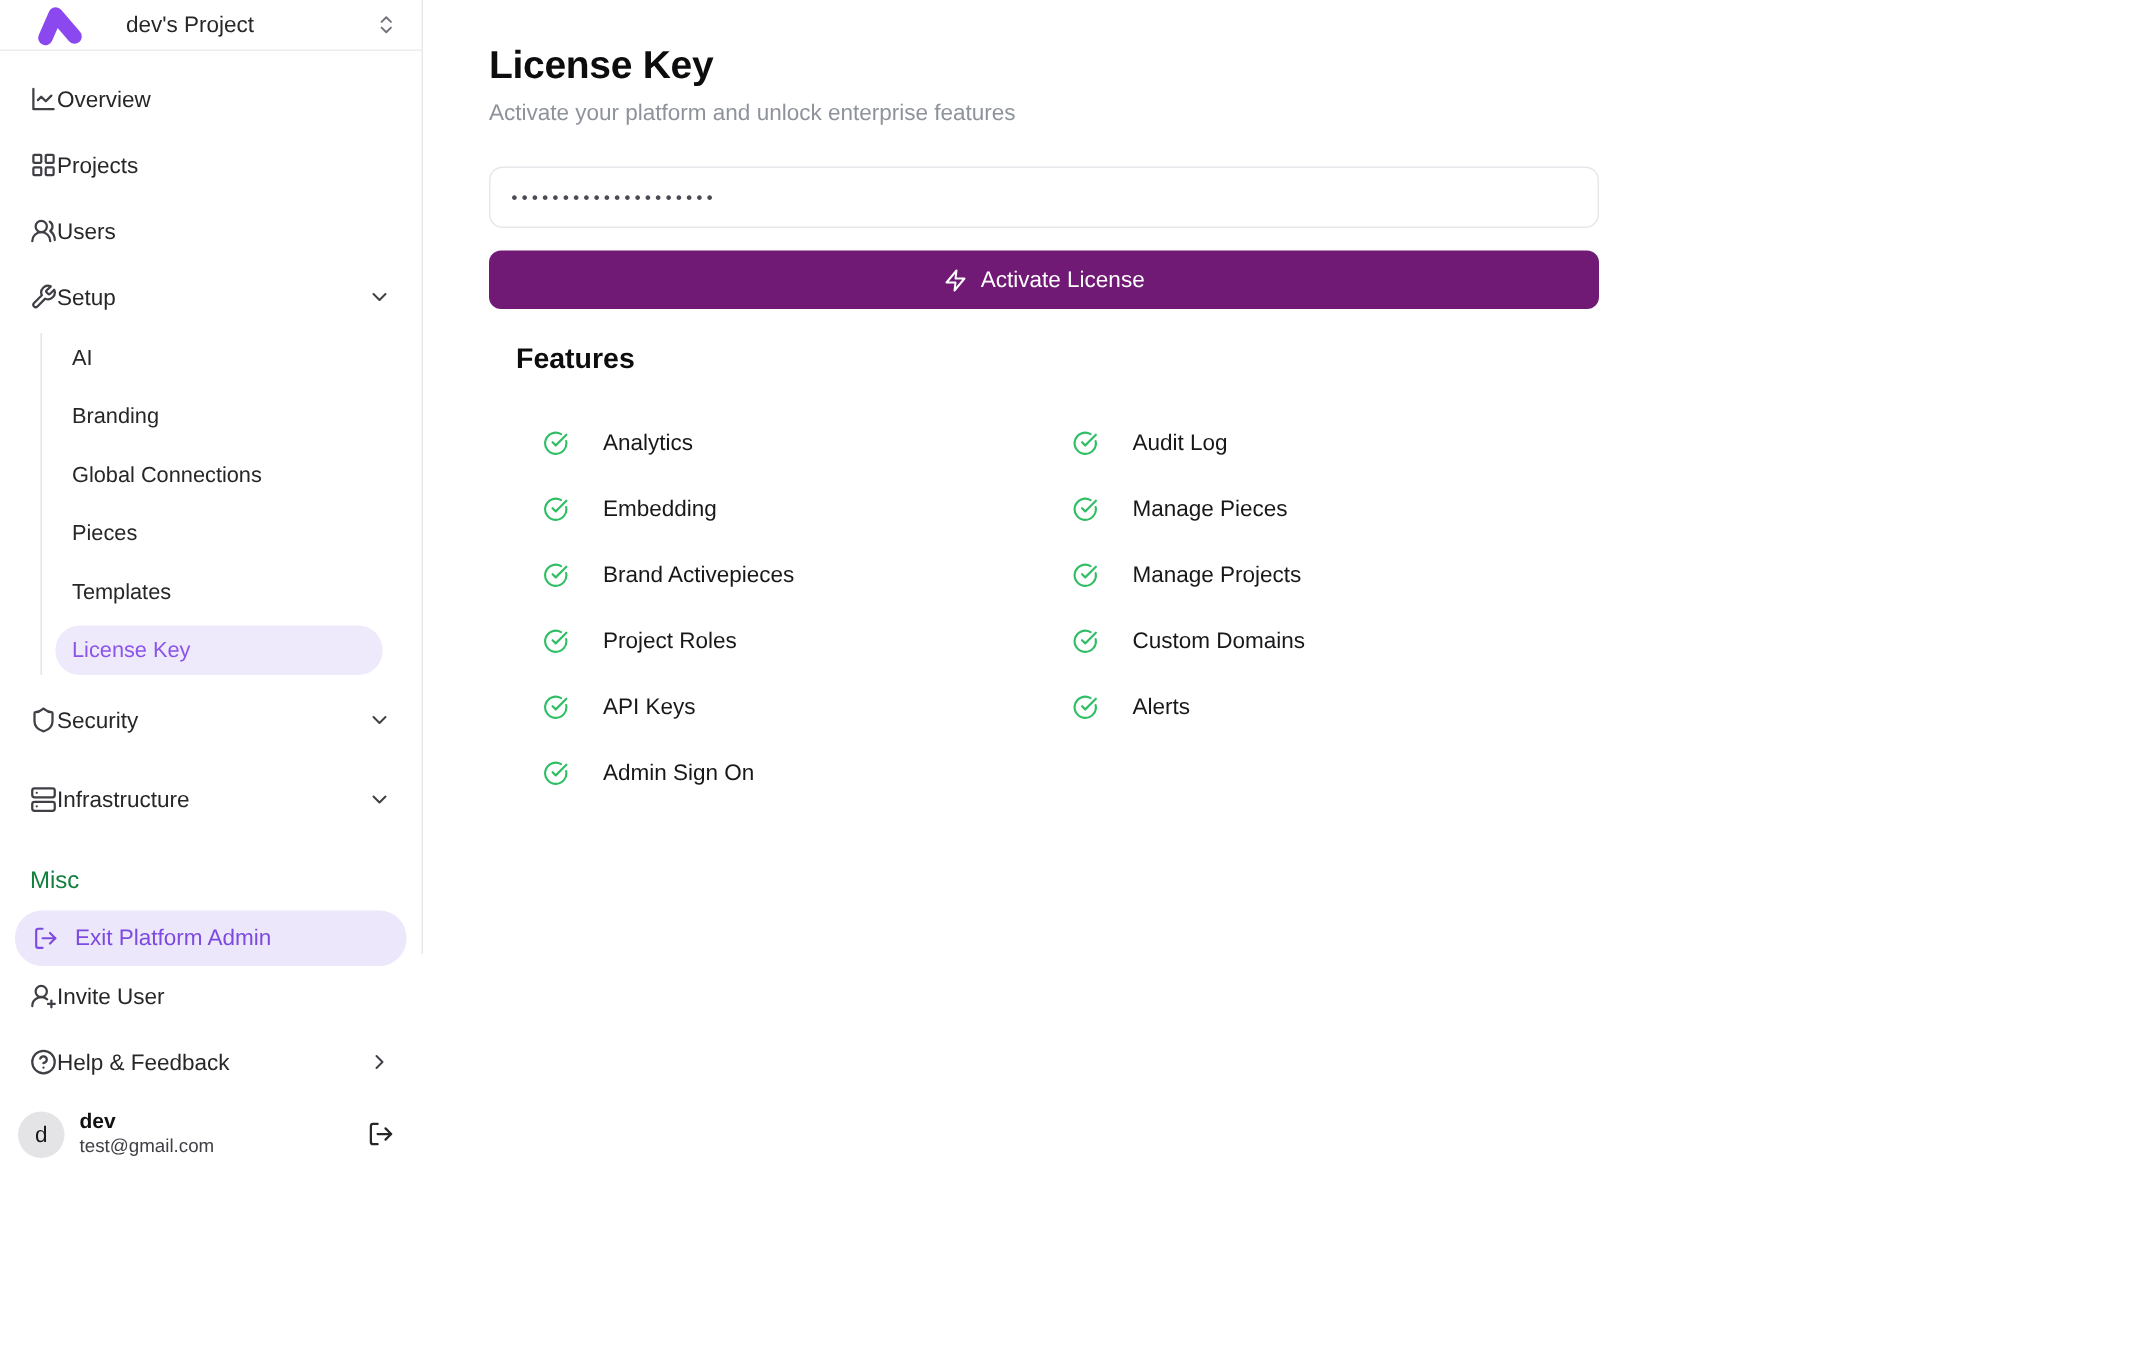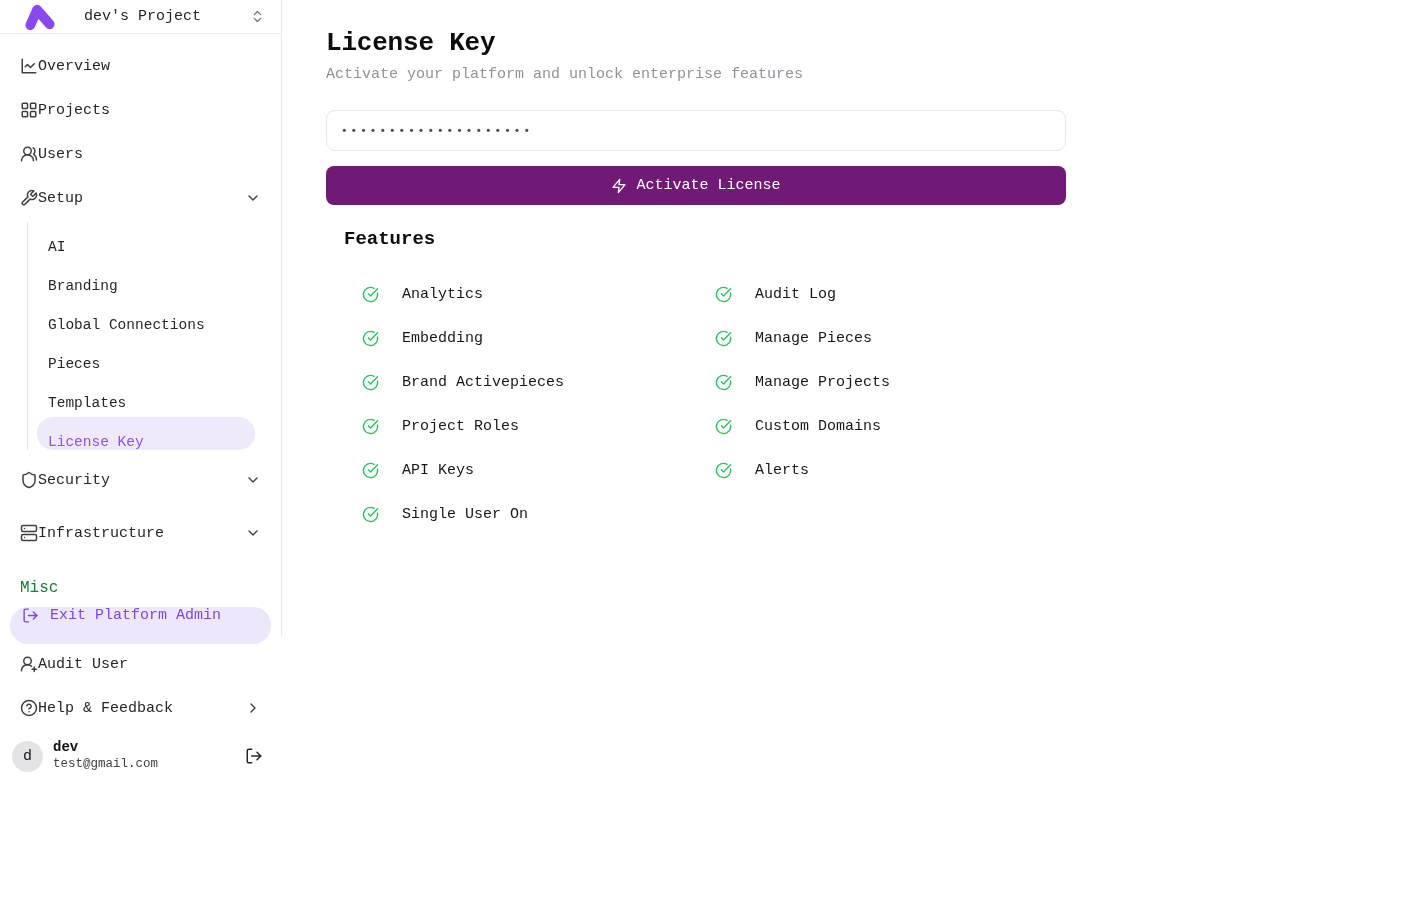--- a/index.html
+++ b/index.html
@@ -1,44 +1,44 @@
 <!DOCTYPE html>
 <html><head>
 <meta charset="utf-8">
 <style>
   * { margin:0; padding:0; box-sizing:border-box; }
   html,body { width:1420px; height:900px; background:#ffffff;
     font-family:"Liberation Sans", sans-serif; color:#18181b; overflow:hidden; }
-  .app { display:flex; width:1420px; height:636px;font-family:Liberation Mono, monospace; }
+  .app { display:flex; width:1420px; height:636px; }
 
   
   .sidebar { width:282px; min-width:282px; height:100%;
     border-right:1px solid #e8e8ed; display:flex; flex-direction:column; background:#fff; }
   .sb-header { height:61px; display:flex; align-items:center;
     padding:0 16px 0 22px; border-bottom:1px solid #ececf0; cursor:pointer; }
   .logo-svg { width:36px; height:33px; flex:none; }
   .project-name { margin-left:26px; font-size:15px; color:#27272a; flex:1;
     white-space:nowrap; overflow:hidden; }
   .updown-icon { width:15px; height:15px; color:#71717a; flex:none; }
 
   .sb-body { padding:12px 10px 0; }
   .nav-item { height:40px; border-radius:18px; display:flex; align-items:center;
     padding:0 10px; gap:0; font-size:15px; color:#27272a; margin-bottom:4px; cursor:pointer; }
   .nav-item svg.ni { width:18px; height:18px; color:#3f3f46; flex:none; }
   .nav-item .chev { margin-left:auto; width:16px; height:16px; color:#3f3f46; flex:none; }
   .nav-item.gap-after { margin-bottom:13px; }
 
   .submenu { margin:4px 0 10px 17px; border-left:1px solid #e4e4e7; padding-left:9px; }
-  .sub-item { height:33px; border-radius:16px; display:flex; align-items:flex-end;
+  .sub-item { height:33px; border-radius:16px; display:flex; align-items:center;
     padding:0 11px; margin:0 16px 6px 0; font-size:14.5px; color:#27272a; cursor:pointer; }
   .sub-item.active { background:#efeafb; color:#8a55e8; }
 
   .section-label { font-size:16px; color:#15803d; margin:26px 10px 10px; }
   .exit-pill { height:37px; border-radius:18px; background:#ece7fa; color:#7c4ae0;
-    display:flex; align-items:flex-start; gap:11px; padding:0 12px; font-size:15px; cursor:pointer; }
+    display:flex; align-items:center; gap:11px; padding:0 12px; font-size:15px; cursor:pointer; }
   .exit-pill svg { width:17px; height:17px; flex:none; }
 
   .sb-bottom { margin-top:auto; padding:0 10px 14px; }
   .sb-bottom .nav-item { margin-bottom:4px; }
   .sb-bottom .help-row { margin-bottom:8px; }
   .profile { height:40px; display:flex; align-items:center; gap:10px;
     padding:0 8px 0 2px; cursor:pointer; }
   .avatar { width:31px; height:31px; border-radius:50%; background:#e4e4e7;
     display:flex; align-items:center; justify-content:center; font-size:15px;
     color:#18181b; flex:none; }
@@ -199,21 +199,21 @@
 
     <div class="sb-bottom">
 
       <div class="nav-item">
         <svg class="ni" viewBox="0 0 24 24" fill="none" stroke="currentColor" stroke-width="2" stroke-linecap="round" stroke-linejoin="round">
           <path d="M2 21a8 8 0 0 1 13.29-6"></path>
             <circle cx="10" cy="8" r="5"></circle>
           <path d="M19 16v6"></path>
             <path d="M22 19h-6"></path>
         </svg>
-        <span>Audit User</span>
+        <span>Invite User</span>
       </div>
 
       <div class="nav-item help-row">
         <svg class="ni" viewBox="0 0 24 24" fill="none" stroke="currentColor" stroke-width="2" stroke-linecap="round" stroke-linejoin="round">
           <circle cx="12" cy="12" r="10"></circle>
             <path d="M9.09 9a3 3 0 0 1 5.83 1c0 2-3 3-3 3"></path>
             <path d="M12 17h.01"></path>
         </svg>
         <span>Help &amp; Feedback</span>
         <svg class="chev" viewBox="0 0 24 24" fill="none" stroke="currentColor" stroke-width="2" stroke-linecap="round" stroke-linejoin="round">
@@ -318,20 +318,20 @@
         <div class="feature">
           <svg viewBox="0 0 24 24" fill="none" stroke="currentColor" stroke-width="2" stroke-linecap="round" stroke-linejoin="round">
               <use href="#i-check-circle"></use>
             </svg>
           <span>Alerts</span>
         </div>
         <div class="feature">
           <svg viewBox="0 0 24 24" fill="none" stroke="currentColor" stroke-width="2" stroke-linecap="round" stroke-linejoin="round">
               <use href="#i-check-circle"></use>
             </svg>
-          <span>Single User On</span>
+          <span>Admin Sign On</span>
         </div>
 
       </div>
     </section>
 
   </main>
 </div>
 
 </body></html>

